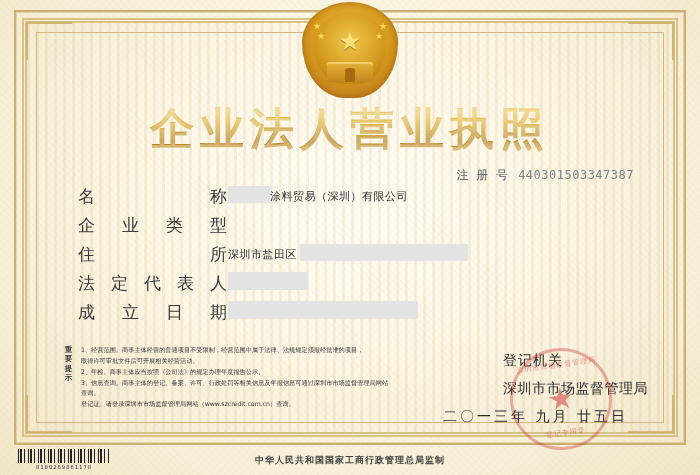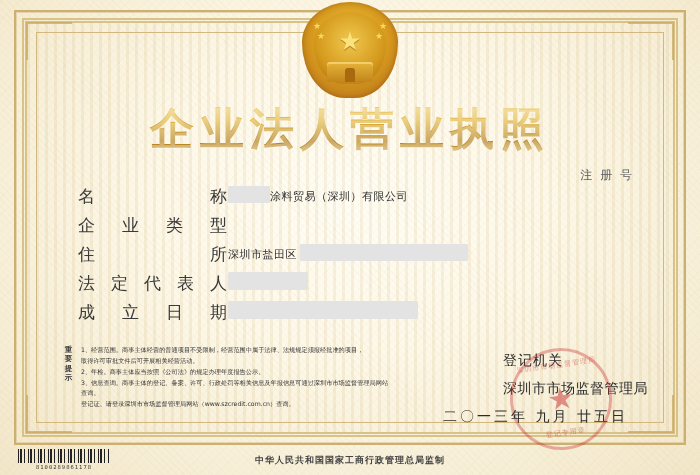--- a/index.html
+++ b/index.html
@@ -373,20 +373,21 @@
     </div>
     <div class="bigstar">★</div>
     <div class="gate"></div>
   </div>
 
   <div class="title-shadow">企业法人营业执照</div>
   <div class="title">企业法人营业执照</div>
 
   <div class="reg">
     <span class="lbl">注 册 号</span>
+    <span class="val">440301503347387</span>
   </div>
 
   <div class="fields">
 
     <div class="row">
       <div class="label">
         <span>名</span>
         <span>称</span>
       </div>
       <div class="redact r1"></div>

